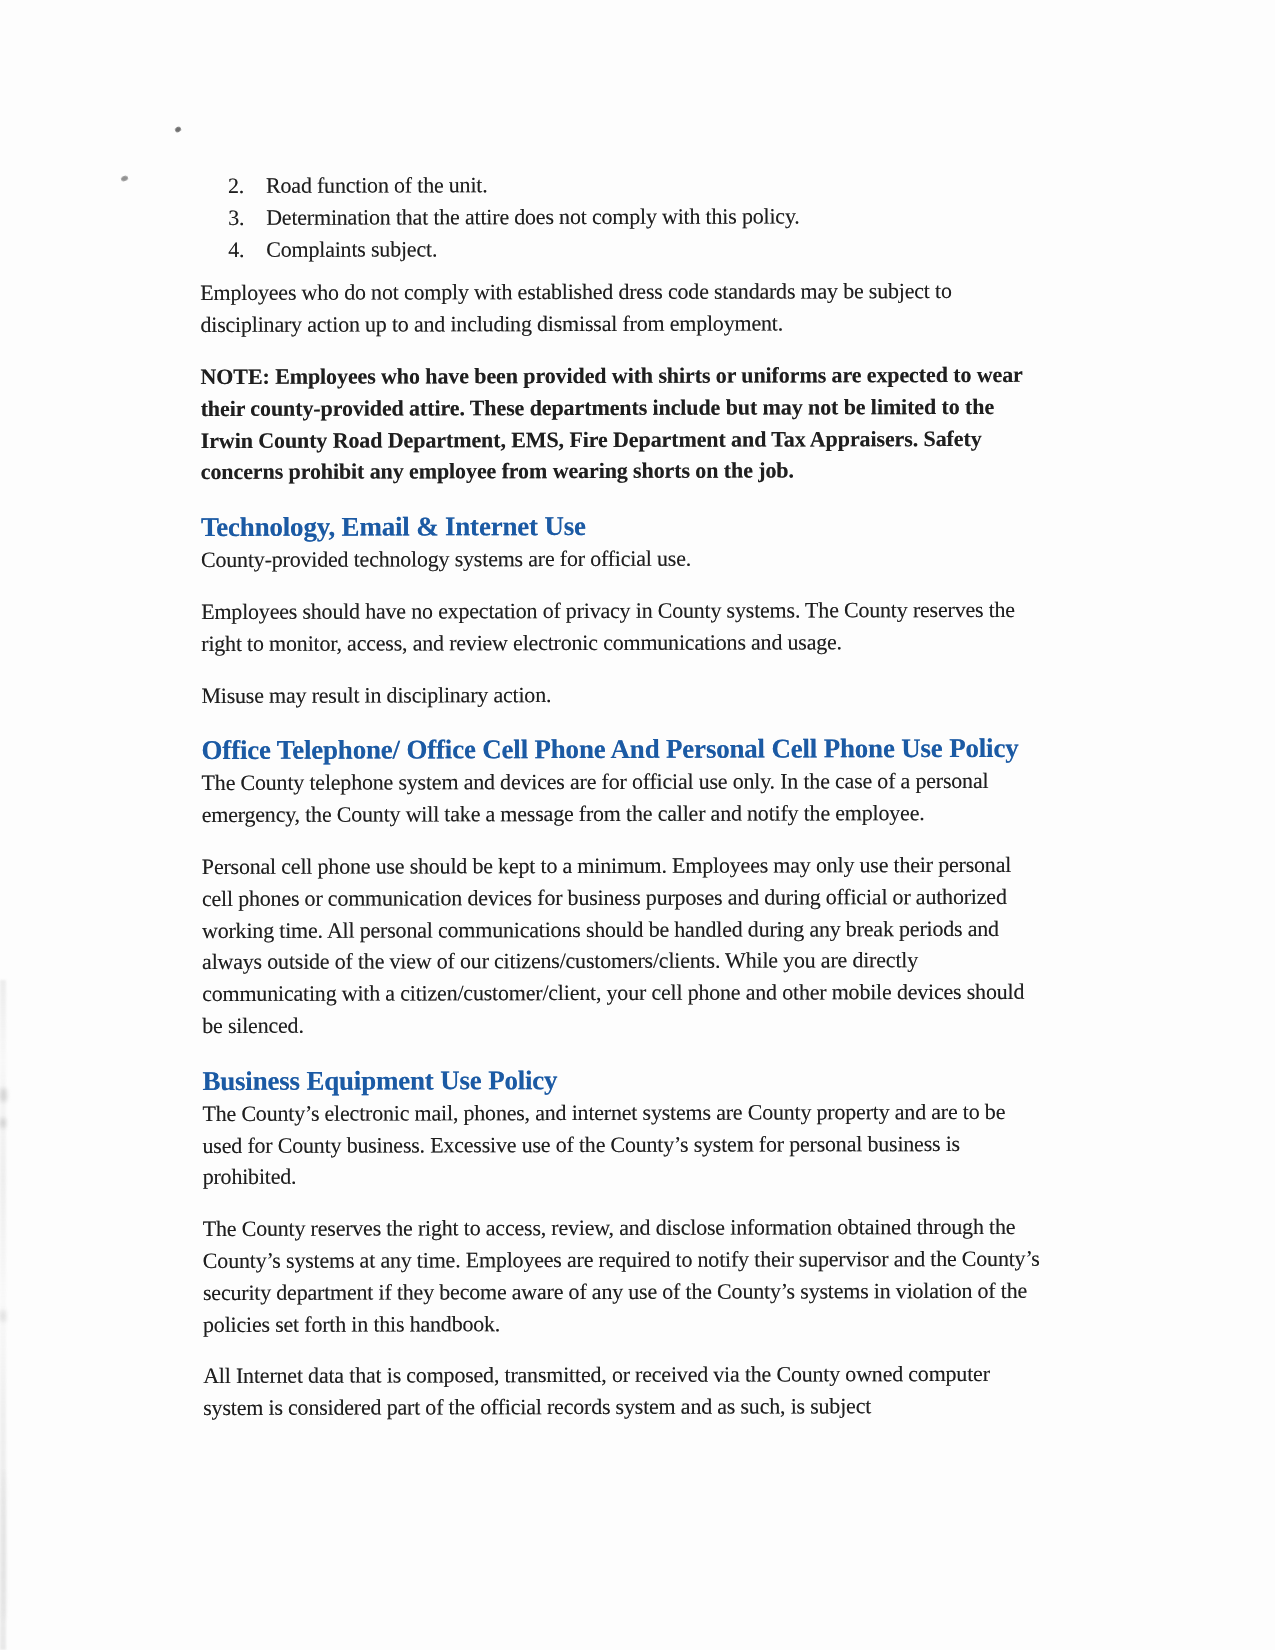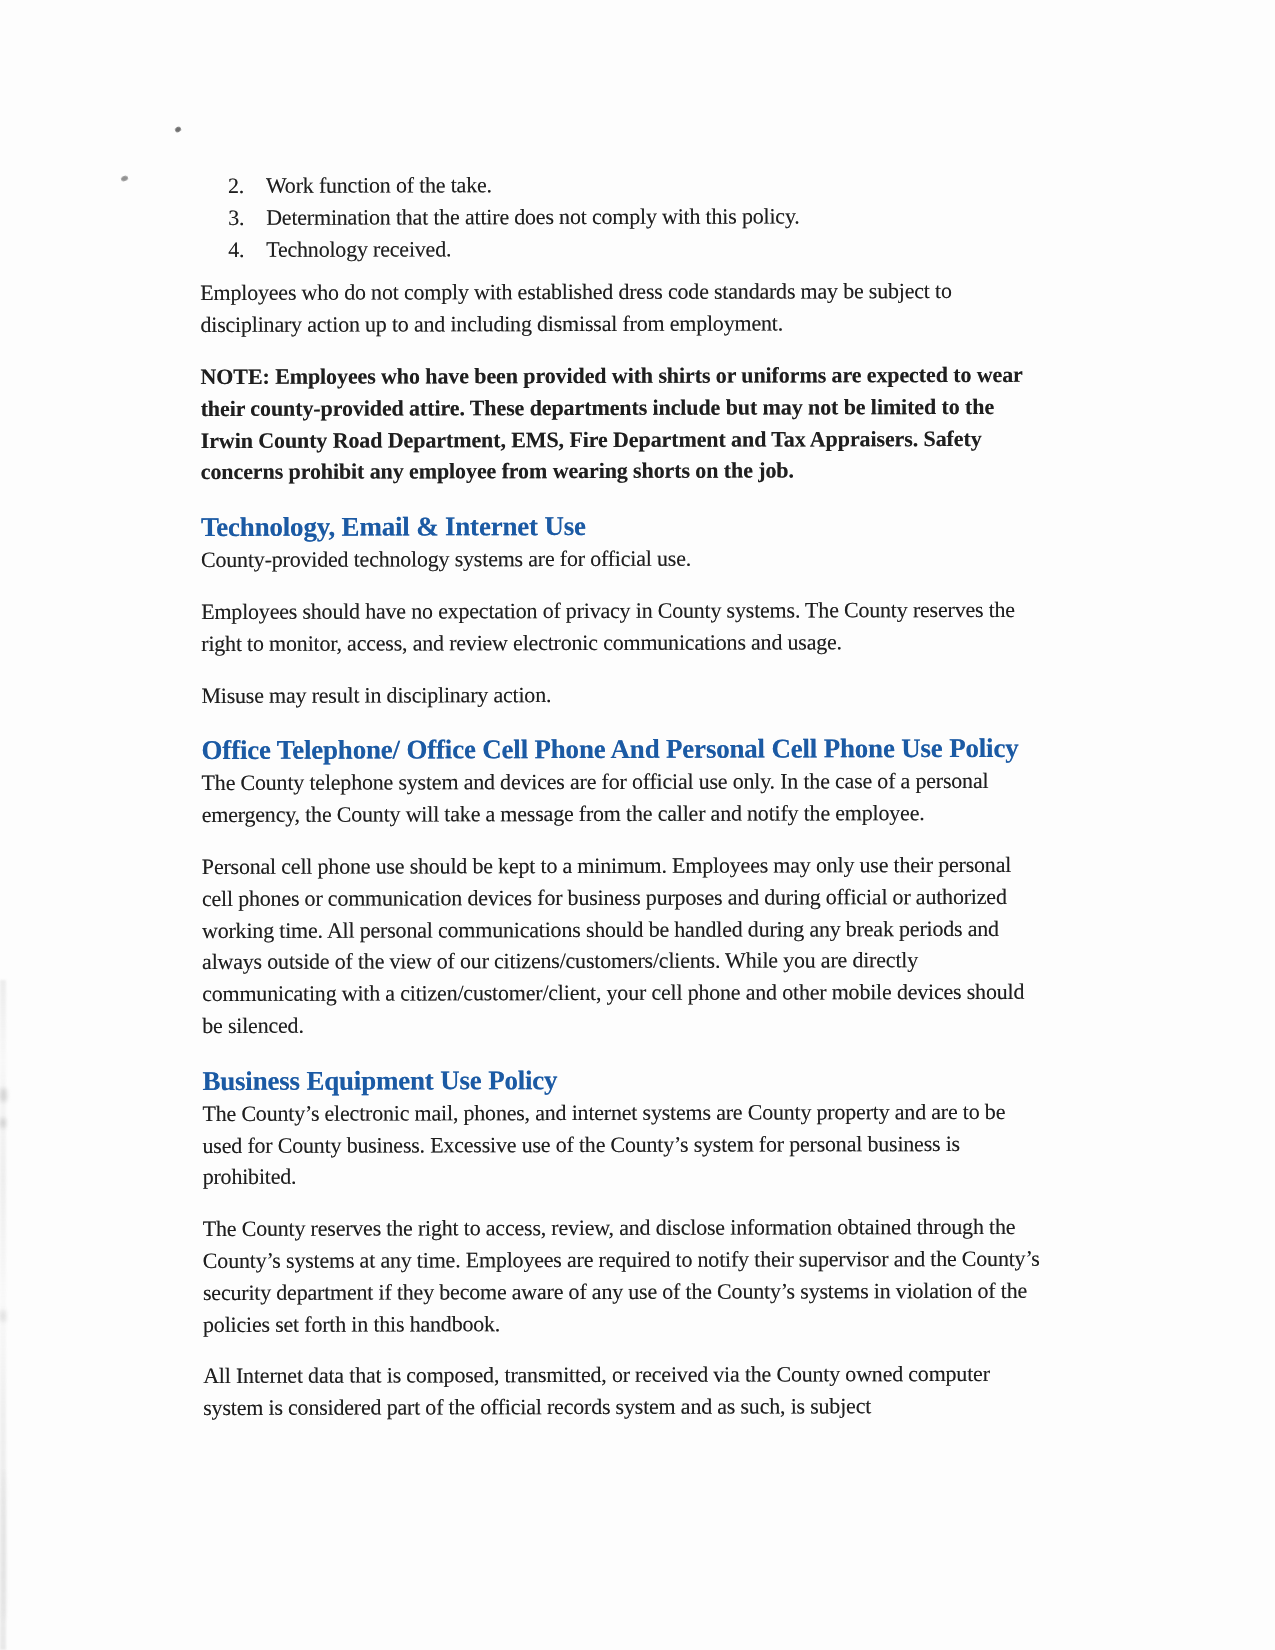--- a/index.html
+++ b/index.html
@@ -106,29 +106,29 @@
   <div class="edge-smudge s1"></div>
   <div class="edge-smudge s2"></div>
   <div class="edge-smudge s3"></div>
   <div class="edge-smudge s4"></div>
 
   <div class="content">
 
     <div class="numbered-list">
       <div class="list-row">
         <span class="list-marker">2.</span>
-        <span>Work function of the take.</span>
+        <span>Road function of the unit.</span>
       </div>
       <div class="list-row">
         <span class="list-marker">3.</span>
         <span>Determination that the attire does not comply with this policy.</span>
       </div>
       <div class="list-row">
         <span class="list-marker">4.</span>
-        <span>Technology received.</span>
+        <span>Complaints subject.</span>
       </div>
     </div>
 
     <p class="body-para">Employees who do not comply with established dress code standards may be subject to disciplinary action up to and including dismissal from employment.</p>
 
     <p class="body-para bold">NOTE: Employees who have been provided with shirts or uniforms are expected to wear their county-provided attire. These departments include but may not be limited to the Irwin County Road Department, EMS, Fire Department and Tax Appraisers. Safety concerns prohibit any employee from wearing shorts on the job.</p>
 
     <h2 class="section-heading">Technology, Email &amp; Internet Use</h2>
     <p class="body-para">County-provided technology systems are for official use.</p>
     <p class="body-para">Employees should have no expectation of privacy in County systems. The County reserves the right to monitor, access, and review electronic communications and usage.</p>

